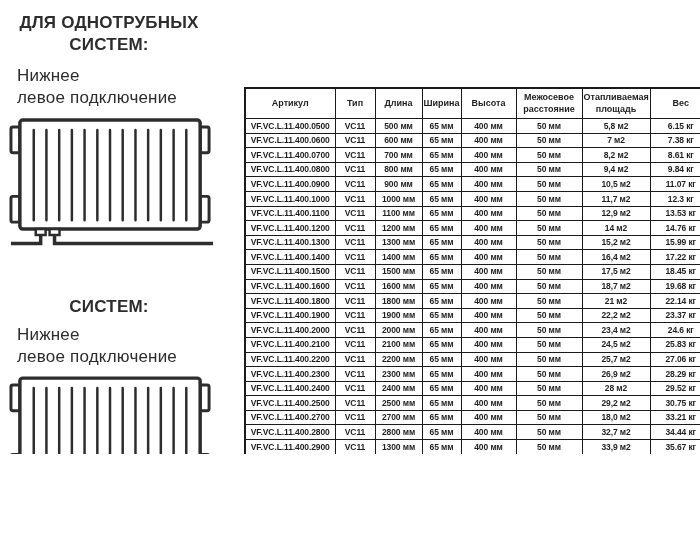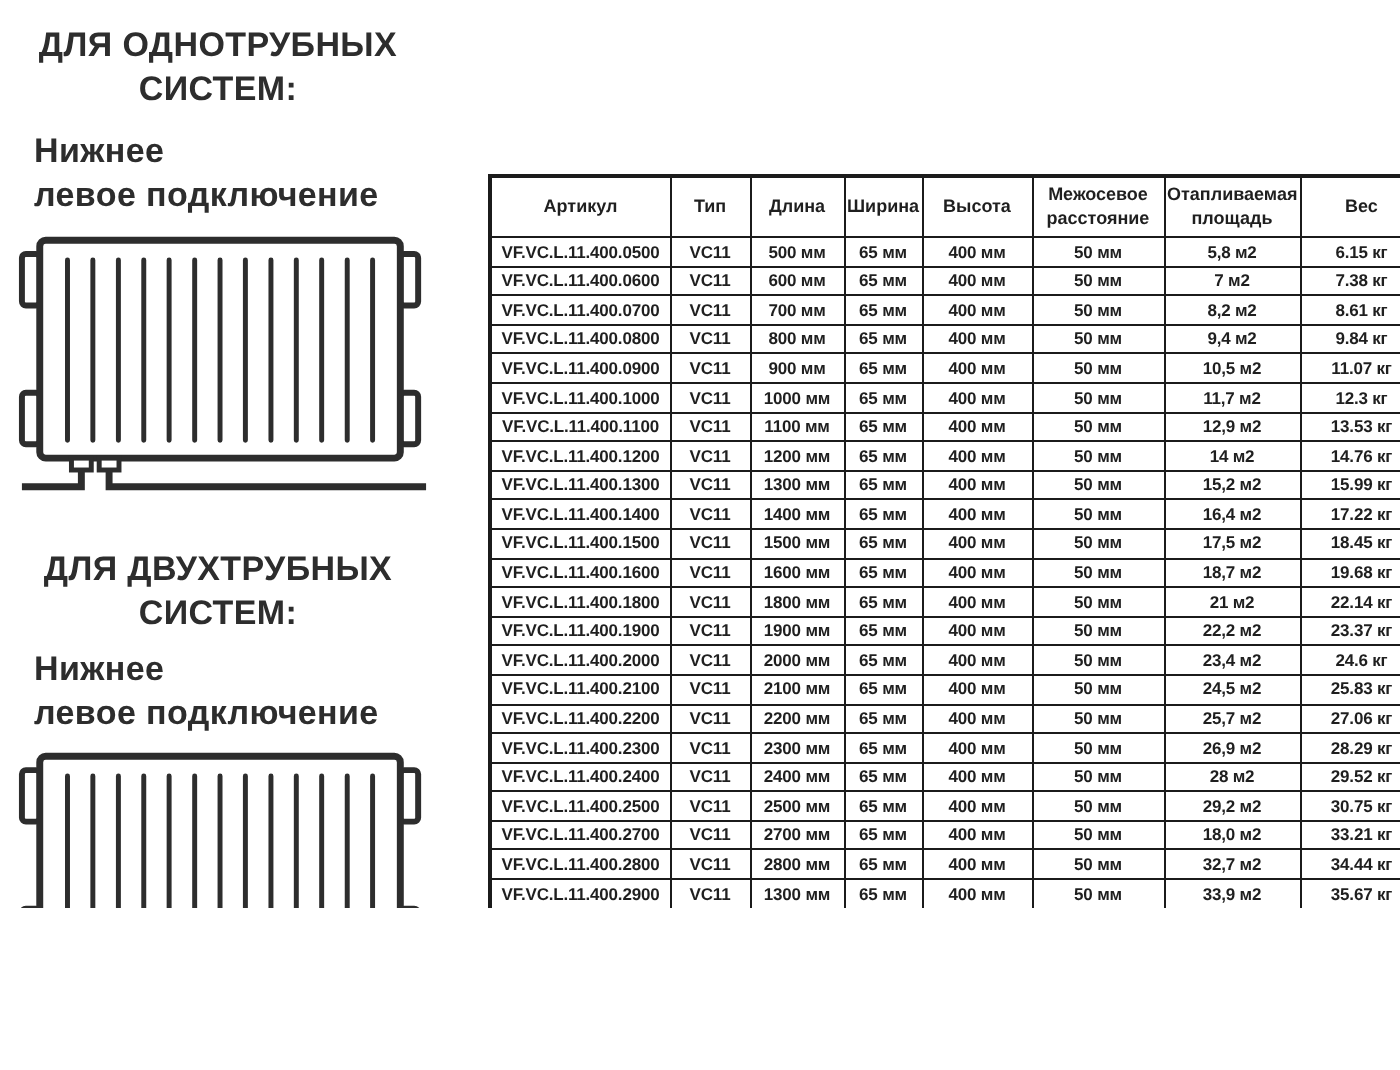--- a/index.html
+++ b/index.html
@@ -3,21 +3,21 @@
 <meta charset="utf-8">
 <style>
   html,body{margin:0;padding:0;background:#ffffff;}
   .page{position:relative;width:700px;height:454px;background:#ffffff;overflow:hidden;
         font-family:"Liberation Sans",sans-serif;color:#262626;padding-left:48px;}
   
   .left-panel{position:absolute;left:5px;top:0;width:216px;height:535px;}
   .sec-title{position:absolute;left:0;width:208px;margin:0;text-align:center;
              font-size:17px;font-weight:800;line-height:1.32;letter-spacing:.2px;color:#2d2d2d;}
   .sec-sub{position:absolute;left:12px;width:204px;margin:0;text-align:left;
-           font-size:17px;font-weight:700;line-height:1.28;letter-spacing:.2px;color:#2d2d2d;}
+           font-size:17px;font-weight:400;line-height:1.28;letter-spacing:.2px;color:#2d2d2d;}
   .diagram{position:absolute;left:2px;}
   
   .spec-table{position:absolute;left:244px;top:87px;width:467px;table-layout:fixed;
               border-collapse:collapse;background:#ffffff;border:2px solid #1b1b1b;}
   .spec-table th,.spec-table td{border:1px solid #1b1b1b;text-align:center;vertical-align:middle;
               font-weight:700;color:#1f1f1f;padding:0 1px;overflow:hidden;white-space:normal;}
   .spec-table thead th{font-size:9px;line-height:1.25;height:29px;letter-spacing:0;}
   .spec-table tbody td{font-size:8.5px;line-height:1;height:13.6px;letter-spacing:-0.1px;white-space:nowrap;}
   col.c-article{width:90px;} col.c-type{width:40px;} col.c-length{width:47px;}
   col.c-width{width:39px;}  col.c-height{width:55px;} col.c-axial{width:66px;}
@@ -53,21 +53,21 @@
 
         <rect x="29" y="114" width="10" height="6" stroke-width="2.5" fill="#ffffff"></rect>
         <rect x="43" y="114" width="10" height="6" stroke-width="2.5" fill="#ffffff"></rect>
 
         <path stroke-width="3.5" d="M34 120V128.5H4"></path>
         <path stroke-width="3.5" d="M48 120V128.5H208"></path>
       </g>
     </svg>
 
     <h2 class="sec-title" style="top:274px;">
-      <span>ДЛЯ ДВУХТРУБНЫХ</span><br>
+      <br>
       <span>СИСТЕМ:</span>
     </h2>
     <p class="sec-sub" style="top:324px;">
       <span>Нижнее</span><br>
       <span>левое подключение</span>
     </p>
     <svg class="diagram" style="top:374px;" width="210" height="139" viewBox="0 0 212 140">
       <g fill="none" stroke="#2d2d2d">
 
         <rect x="4" y="11" width="9" height="26" rx="2" stroke-width="3"></rect>

